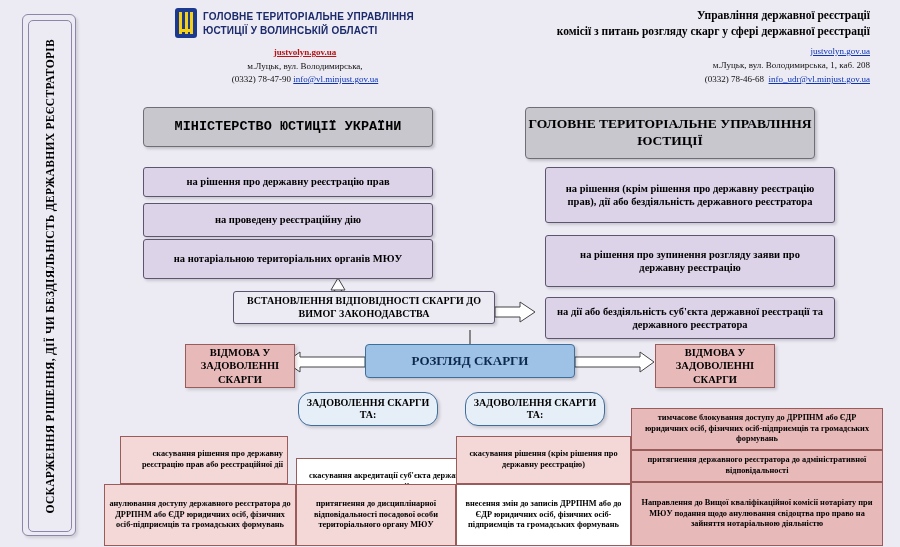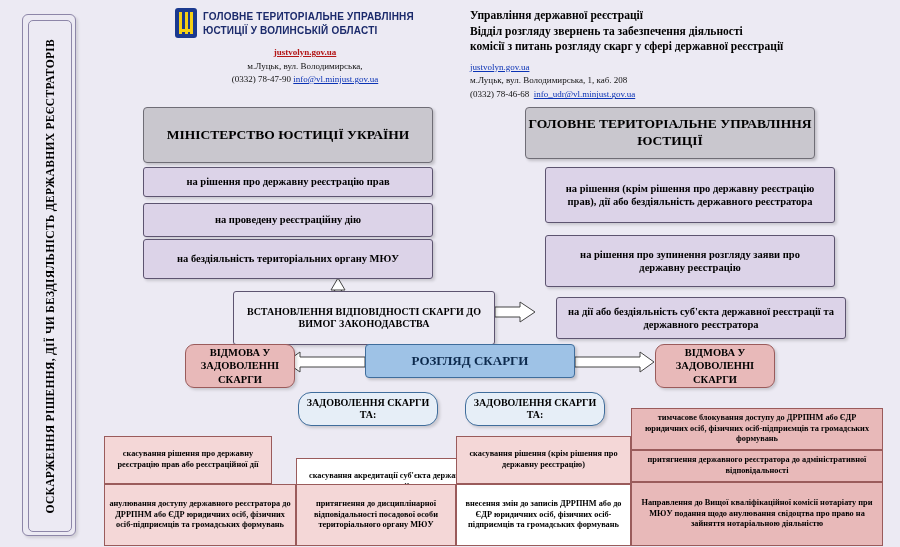--- a/index.html
+++ b/index.html
@@ -42,21 +42,21 @@
       linear-gradient(#f5d014,#f5d014) 0 0/3px 22px no-repeat,
       linear-gradient(#f5d014,#f5d014) 5.5px 0/3px 22px no-repeat,
       linear-gradient(#f5d014,#f5d014) 11px 0/3px 22px no-repeat,
       linear-gradient(#f5d014,#f5d014) 0 17px/14px 3px no-repeat;
   }
   .hdr-left .org{font-family:"Liberation Sans",sans-serif;font-size:10px;font-weight:bold;color:#1b2a6b;line-height:1.35;letter-spacing:.2px;padding-top:2px;}
   .hdr-left .contacts{margin-top:8px;text-align:center;font-size:9px;line-height:1.5;color:#111;}
   .hdr-left .contacts a{color:#0b33b5;text-decoration:underline;}
   .hdr-left .site{color:#b31515;text-decoration:underline;font-weight:bold;}
 
-  .hdr-right{position:absolute;left:470px;top:8px;width:420px;text-align:left;}
+  .hdr-right{position:absolute;left:450px;top:8px;width:420px;text-align:right;}
   .hdr-right .t1{font-size:11.5px;font-weight:bold;line-height:1.35;color:#000;}
   .hdr-right .contacts{margin-top:6px;font-size:9px;line-height:1.55;color:#111;}
   .hdr-right .site{color:#0b33b5;text-decoration:underline;}
   .hdr-right a{color:#0b33b5;text-decoration:underline;}
 
   
   .box{position:absolute;box-sizing:border-box;display:flex;align-items:center;justify-content:center;text-align:center;}
   .gray-head{
     background:#c9c7ce;border:1px solid #6f6d76;border-radius:4px;
     font-weight:bold;font-size:13.5px;line-height:1.25;color:#000;
@@ -71,21 +71,21 @@
     background:#9ec2e6;border:1px solid #3f6d9c;border-radius:4px;
     font-weight:bold;font-size:13px;color:#0d2a4d;
     box-shadow:2px 2px 3px rgba(0,0,0,.18);
   }
   .blue-sm{
     background:#e6eef7;border:1px solid #3f6d9c;border-radius:13px;
     font-weight:bold;font-size:10px;line-height:1.25;color:#000;
     box-shadow:2px 2px 3px rgba(0,0,0,.15);
   }
   .pink{
-    background:#e8b9b9;border:1px solid #9a5b5b;border-radius:9px;
+    background:#e8b9b9;border:1px solid #9a5b5b;border-radius:0;
     font-weight:bold;font-size:10.5px;line-height:1.25;color:#000;
     box-shadow:2px 2px 3px rgba(0,0,0,.15);
   }
   .pink-sm{
     background:#e8b9b9;border:1px solid #9a5b5b;
     font-weight:bold;font-size:8.3px;line-height:1.3;color:#000;
     padding:3px 4px;
   }
   .pinkpale{
     background:#f4d7d7;border:1px solid #9a5b5b;
@@ -123,21 +123,20 @@
       <div>м.Луцьк, вул. Володимирська,</div>
       <div>
         <span>(0332) 78-47-90</span>
         <a href="#">info@vl.minjust.gov.ua</a>
       </div>
     </div>
   </div>
 
   <div class="hdr-right">
     <div class="t1">Управління державної реєстрації</div>
-    <div class="t1">Відділ розгляду звернень та забезпечення діяльності</div>
     <div class="t1">комісії з питань розгляду скарг у сфері державної реєстрації</div>
     <div class="contacts">
       <div><a href="#" class="site">justvolyn.gov.ua</a></div>
       <div>м.Луцьк, вул. Володимирська, 1, каб. 208</div>
       <div>
         <span>(0332) 78-46-68</span>
         &nbsp;<a href="#">info_udr@vl.minjust.gov.ua</a>
       </div>
     </div>
   </div>
@@ -154,43 +153,43 @@
 
     <polygon points="495,307 520,307 520,302 535,312 520,322 520,317 495,317" fill="#ffffff" stroke="#444" stroke-width="1"></polygon>
 
     <polygon points="365,357 300,357 300,352 286,362 300,372 300,367 365,367" fill="#ffffff" stroke="#444" stroke-width="1"></polygon>
 
     <polygon points="575,357 640,357 640,352 654,362 640,372 640,367 575,367" fill="#ffffff" stroke="#444" stroke-width="1"></polygon>
 
     <path d="M470,330 L470,344" stroke="#444" stroke-width="1.2" fill="none"></path>
   </svg>
 
-  <div class="box gray-head" style="left:143px;top:107px;width:290px;height:56px;">МІНІСТЕРСТВО ЮСТИЦІЇ УКРАЇНИ</div>
+  <div class="box gray-head" style="left:143px;top:107px;width:290px;height:40px;font-family:Liberation Mono, monospace;">МІНІСТЕРСТВО ЮСТИЦІЇ УКРАЇНИ</div>
 
   <div class="box lilac" style="left:143px;top:167px;width:290px;height:30px;padding:0 8px;">на рішення про державну реєстрацію прав</div>
   <div class="box lilac" style="left:143px;top:203px;width:290px;height:34px;padding:0 8px;">на проведену реєстраційну дію</div>
-  <div class="box lilac" style="left:143px;top:239px;width:290px;height:40px;padding:0 8px;">на бездіяльність територіальних органу МЮУ</div>
+  <div class="box lilac" style="left:143px;top:239px;width:290px;height:40px;padding:0 8px;">на нотаріальною територіальних органів МЮУ</div>
 
   <div class="box gray-head" style="left:525px;top:107px;width:290px;height:52px;">ГОЛОВНЕ ТЕРИТОРІАЛЬНЕ УПРАВЛІННЯ ЮСТИЦІЇ</div>
 
   <div class="box lilac" style="left:545px;top:167px;width:290px;height:56px;padding:0 10px;">на рішення (крім рішення про державну реєстрацію прав), дії або бездіяльність державного реєстратора</div>
   <div class="box lilac" style="left:545px;top:235px;width:290px;height:52px;padding:0 12px;">на рішення про зупинення розгляду заяви про державну реєстрацію</div>
-  <div class="box lilac" style="left:545px;top:297px;width:290px;height:42px;padding:0 10px;margin-left:11px;">на дії або бездіяльність суб'єкта державної реєстрації та державного реєстратора</div>
-
-  <div class="box" style="left:233px;top:291px;width:262px;height:54px;background:#eceaf3;border:1px solid #5d5470;border-radius:3px;font-weight:bold;font-size:10px;line-height:1.25;padding:0 6px;box-shadow:2px 2px 3px rgba(0,0,0,.15);">ВСТАНОВЛЕННЯ ВІДПОВІДНОСТІ СКАРГИ ДО ВИМОГ ЗАКОНОДАВСТВА</div>
+  <div class="box lilac" style="left:545px;top:297px;width:290px;height:42px;padding:0 10px;">на дії або бездіяльність суб'єкта державної реєстрації та державного реєстратора</div>
+
+  <div class="box" style="left:233px;top:291px;width:262px;height:33px;background:#eceaf3;border:1px solid #5d5470;border-radius:3px;font-weight:bold;font-size:10px;line-height:1.25;padding:0 6px;box-shadow:2px 2px 3px rgba(0,0,0,.15);">ВСТАНОВЛЕННЯ ВІДПОВІДНОСТІ СКАРГИ ДО ВИМОГ ЗАКОНОДАВСТВА</div>
 
   <div class="box blue" style="left:365px;top:344px;width:210px;height:34px;">РОЗГЛЯД СКАРГИ</div>
 
   <div class="box pink" style="left:185px;top:344px;width:110px;height:44px;padding:0 4px;">ВІДМОВА У ЗАДОВОЛЕННІ СКАРГИ</div>
   <div class="box pink" style="left:655px;top:344px;width:120px;height:44px;padding:0 4px;">ВІДМОВА У ЗАДОВОЛЕННІ СКАРГИ</div>
 
   <div class="box blue-sm" style="left:298px;top:392px;width:140px;height:34px;padding:0 6px;">ЗАДОВОЛЕННЯ СКАРГИ ТА:</div>
   <div class="box blue-sm" style="left:465px;top:392px;width:140px;height:34px;padding:0 6px;">ЗАДОВОЛЕННЯ СКАРГИ ТА:</div>
 
-  <div class="box pinkpale" style="left:104px;top:436px;width:168px;height:48px;">скасування рішення про державну реєстрацію прав або реєстраційної дії</div>
+  <div class="box pinkpale" style="left:120px;top:436px;width:168px;height:48px;text-align:right;">скасування рішення про державну реєстрацію прав або реєстраційної дії</div>
   <div class="box pinkpale" style="left:104px;top:484px;width:192px;height:62px;">анулювання доступу державного реєстратора до ДРРПНМ або ЄДР юридичних осіб, фізичних осіб-підприємців та громадських формувань</div>
 
   <div class="box white-sm" style="left:296px;top:458px;width:188px;height:48px;">скасування акредитації суб'єкта державної реєстрації</div>
   <div class="box pinkpale" style="left:296px;top:484px;width:160px;height:62px;">притягнення до дисциплінарної відповідальності посадової особи територіального органу МЮУ</div>
 
   <div class="box pinkpale" style="left:456px;top:436px;width:175px;height:48px;">скасування рішення (крім рішення про державну реєстрацію)</div>
   <div class="box white-sm" style="left:456px;top:484px;width:175px;height:62px;">внесення змін до записів ДРРПНМ або до ЄДР юридичних осіб, фізичних осіб-підприємців та громадських формувань</div>
 
   <div class="box pink-sm" style="left:631px;top:408px;width:252px;height:42px;">тимчасове блокування доступу до  ДРРПНМ або ЄДР юридичних осіб, фізичних осіб-підприємців та громадських формувань</div>
   <div class="box pink-sm" style="left:631px;top:450px;width:252px;height:32px;">притягнення державного реєстратора до адміністративної відповідальності</div>

